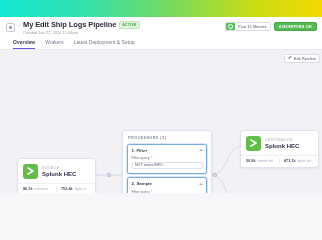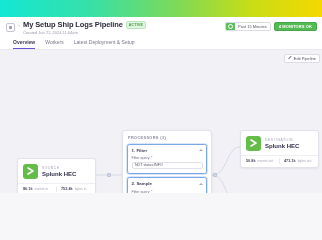--- a/index.html
+++ b/index.html
@@ -344,21 +344,21 @@
 <body>
 
 <div class="banner"></div>
 
 <div class="header">
   <div class="crumbrow">
     <div class="crumb-icon"></div>
     <div class="crumb-sep">›</div>
     <div class="titlewrap">
       <div class="titleline">
-        <div class="ptitle">My Setup Ship Logs Pipeline</div>
+        <div class="ptitle">My Edit Ship Logs Pipeline</div>
         <div class="badge-active">ACTIVE</div>
       </div>
       <div class="subtitle">Created Jan 22, 2024 11:04am</div>
     </div>
   </div>
 
   <div class="hdr-actions">
     <div class="btn-range">
       <div class="ico"></div>
       <div class="lbl">Past 15 Minutes</div>

